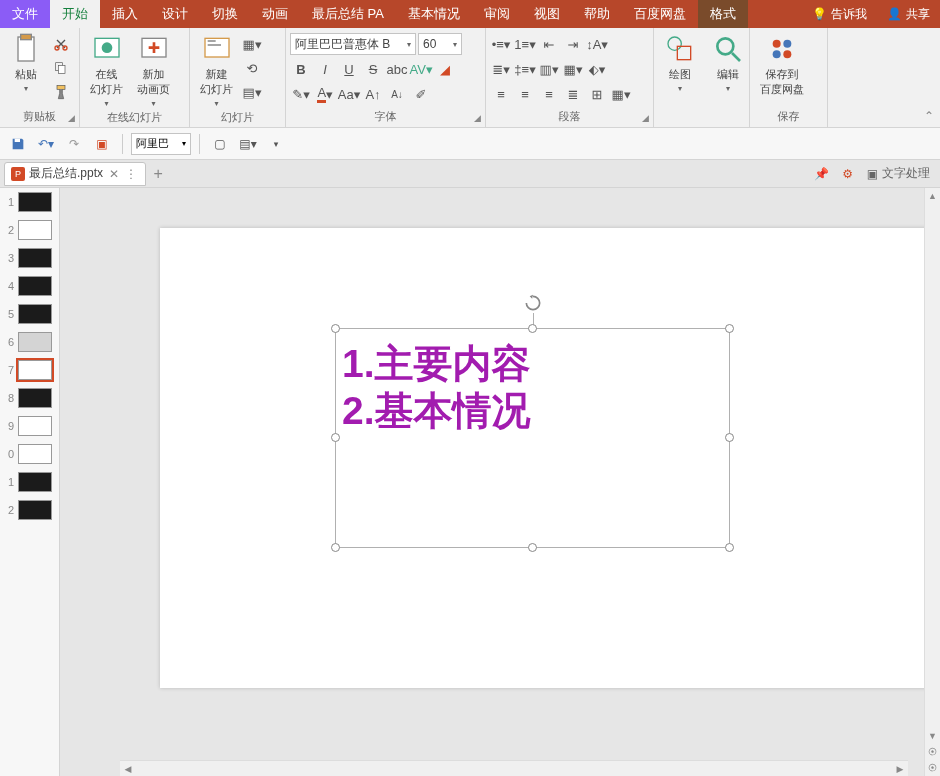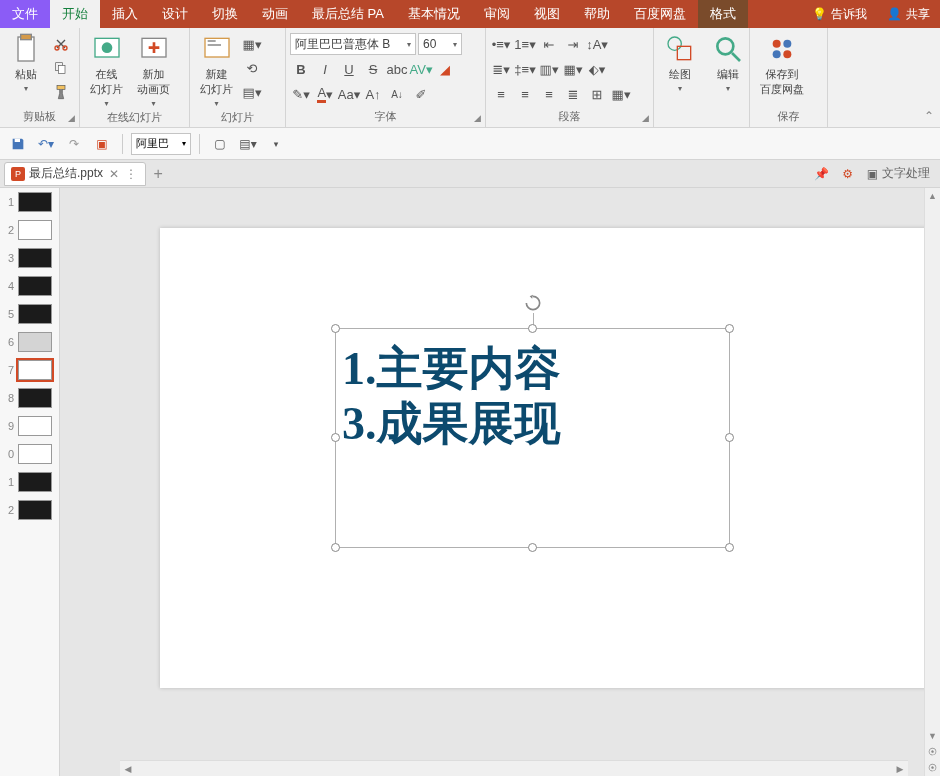--- a/index.html
+++ b/index.html
@@ -60,21 +60,21 @@
 .canvas { flex: 1; position: relative; overflow: hidden; }
 .slide { position: absolute; left: 100px; top: 40px; width: 815px; height: 460px; background: #fff; box-shadow: 0 0 4px rgba(0,0,0,.2); }
 .textbox { position: absolute; left: 175px; top: 100px; width: 395px; height: 220px; border: 1px solid #b0b0b0; }
 .handle { position: absolute; width: 9px; height: 9px; background: #fff; border: 1px solid #888; border-radius: 50%; }
 .h-nw { left: -5px; top: -5px; } .h-n { left: 50%; top: -5px; margin-left: -5px; } .h-ne { right: -5px; top: -5px; }
 .h-w { left: -5px; top: 50%; margin-top: -5px; } .h-e { right: -5px; top: 50%; margin-top: -5px; }
 .h-sw { left: -5px; bottom: -5px; } .h-s { left: 50%; bottom: -5px; margin-left: -5px; } .h-se { right: -5px; bottom: -5px; }
 .rotate { position: absolute; left: 50%; top: -36px; margin-left: -10px; width: 20px; height: 20px; color: #888; cursor: pointer; }
 .rotstem { position: absolute; left: 50%; top: -16px; width: 1px; height: 12px; background: #b0b0b0; }
 .tcontent { padding: 12px 6px; }
-.tcontent div { font-size: 46px; font-weight: bold; color: #0c4a6e; line-height: 1.2; font-family: Liberation Serif, serif; }
+.tcontent div { font-size: 39px; font-weight: bold; color: #a21caf; line-height: 1.2; }
 
 .vscroll { width: 16px; background: #f0f0f0; border-left: 1px solid #ddd; position: relative; }
 .vscroll .sbtn { height: 16px; display:flex; align-items:center; justify-content:center; color:#888; font-size:9px; cursor:pointer; }
 .vscroll .strack { position:absolute; top:16px; bottom:50px; left:0; right:0; }
 .vscroll .sbtm { position:absolute; bottom:0; left:0; right:0; }
 
 .hscroll { position:absolute; left:60px; right:16px; bottom:0; height:16px; background:#f0f0f0; border-top:1px solid #ddd; display:flex; }
 .hscroll .sbtn { width:16px; display:flex; align-items:center; justify-content:center; color:#888; font-size:9px; cursor:pointer; }
 </style>
 </head>
@@ -415,21 +415,21 @@
         <div class="handle h-nw"></div>
         <div class="handle h-n"></div>
         <div class="handle h-ne"></div>
         <div class="handle h-w"></div>
         <div class="handle h-e"></div>
         <div class="handle h-sw"></div>
         <div class="handle h-s"></div>
         <div class="handle h-se"></div>
         <div class="tcontent">
           <div>1.主要内容</div>
-          <div>3.成果展现</div>
+          <div>2.基本情况</div>
         </div>
       </div>
     </div>
     <div class="hscroll">
       <div class="sbtn">◀</div>
       <div style="flex:1"></div>
       <div class="sbtn">▶</div>
     </div>
   </div>
   <div class="vscroll">

